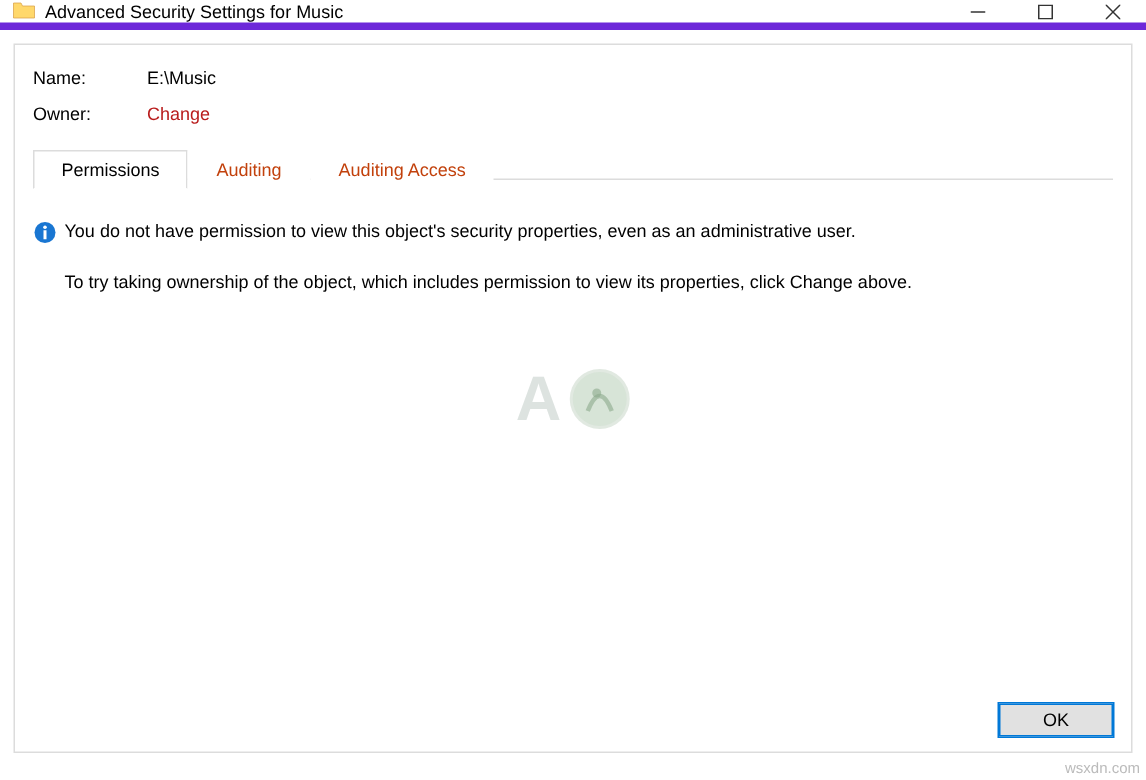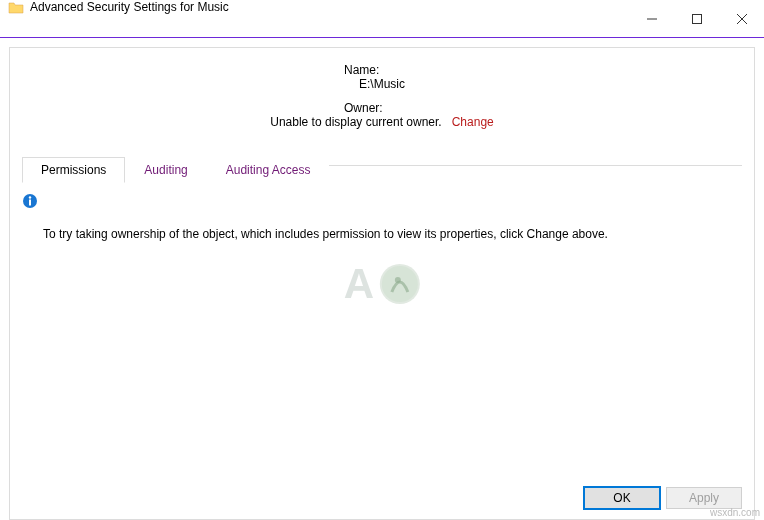--- a/index.html
+++ b/index.html
@@ -11,24 +11,24 @@
       padding: 0;
       width: 764px;
       height: 520px;
       background: #fff;
       font-size: 12px;
       color: #000;
       position: relative;
       overflow: hidden;
     }
     .titlebar {
-      height: 38px;
-      border-bottom: 1px solid #6d28d9;
-      display: flex;
-      align-items: flex-start;
+      height: 20px;
+      border-bottom: 5px solid #6d28d9;
+      display: flex;
+      align-items: flex-end;
       padding: 0 0 0 8px;
       background: #fff;
     }
     .titlebar .folder-icon {
       width: 16px;
       height: 16px;
       margin-right: 6px;
       display: flex;
       align-items: center;
       justify-content: center;
@@ -56,22 +56,20 @@
       height: 473px;
       position: relative;
       background: #fff;
     }
     .header-area {
       padding: 15px 12px 12px 12px;
     }
     .row {
       display: flex;
       margin-bottom: 10px;
-      align-items: center;
-      flex-direction: column;
     }
     .row .label {
       width: 76px;
     }
     .row .value {
       display: flex;
       align-items: center;
       gap: 10px;
     }
     .link {
@@ -82,30 +80,30 @@
       display: flex;
       border-bottom: 1px solid #dcdcdc;
       margin-top: 6px;
       padding-left: 0;
     }
     .tab {
       padding: 5px 18px;
       border: 1px solid transparent;
       border-bottom: none;
       position: relative;
-      top: 18px;
+      top: 7px;
       background: #fff;
       cursor: pointer;
     }
     .tab.active {
       border: 1px solid #dcdcdc;
       border-bottom: 1px solid #fff;
     }
     .tab:not(.active) {
-      color: #701a75;
+      color: #c2410c;
     }
     .message-area {
       padding: 15px 12px;
     }
     .info-line {
       display: flex;
       align-items: flex-start;
       gap: 5px;
       margin-bottom: 12px;
     }
@@ -215,56 +213,55 @@
 <div class="content-border">
 
   <div class="header-area">
     <div class="row">
       <div class="label">Name:</div>
       <div class="value">E:\Music</div>
     </div>
     <div class="row">
       <div class="label">Owner:</div>
       <div class="value">
-        <span>Unable to display current owner.</span>
         <span class="link">Change</span>
       </div>
     </div>
 
     <div class="tabs">
       <div class="tab active">Permissions</div>
       <div class="tab">Auditing</div>
       <div class="tab">Auditing Access</div>
     </div>
   </div>
 
   <div class="message-area">
     <div class="info-line">
       <span class="info-icon-wrap">
         <svg viewBox="0 0 16 16">
           <circle cx="8" cy="8" r="7" fill="#1976d2"></circle>
           <circle cx="8" cy="4.5" r="1.2" fill="#fff"></circle>
           <rect x="7" y="6.5" width="2" height="6" fill="#fff"></rect>
         </svg>
       </span>
+      <span>You do not have permission to view this object's security properties, even as an administrative user.</span>
     </div>
     <div class="sub-message">To try taking ownership of the object, which includes permission to view its properties, click Change above.</div>
   </div>
 
   <div class="watermark">
     <span>A</span>
     <span class="logo">
       <svg viewBox="0 0 40 40" width="40" height="40">
         <circle cx="20" cy="20" r="18" fill="rgba(200,220,200,0.4)"></circle>
         <path d="M12 28 q8 -20 16 0" fill="none" stroke="rgba(140,170,140,0.6)" stroke-width="3"></path>
         <circle cx="18" cy="16" r="3" fill="rgba(140,170,140,0.6)"></circle>
       </svg>
     </span>
   </div>
 
   <div class="button-bar">
     <div class="btn default">OK</div>
-    <div class="btn disabled">Apply</div>
   </div>
 
 </div>
 
 <div class="source-tag">wsxdn.com</div>
 
 </body></html>

